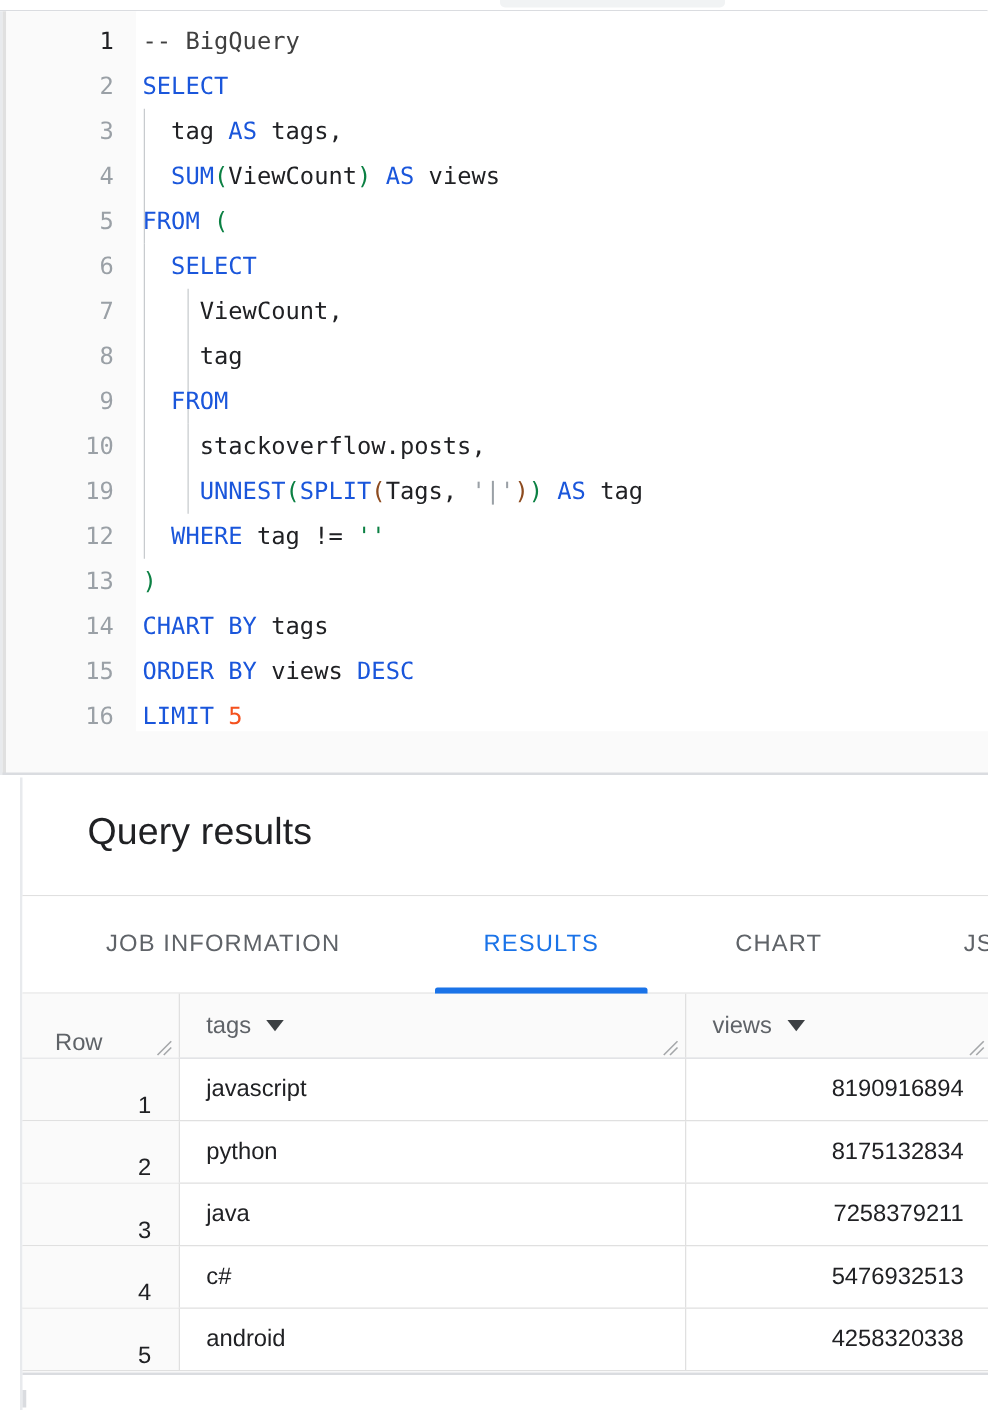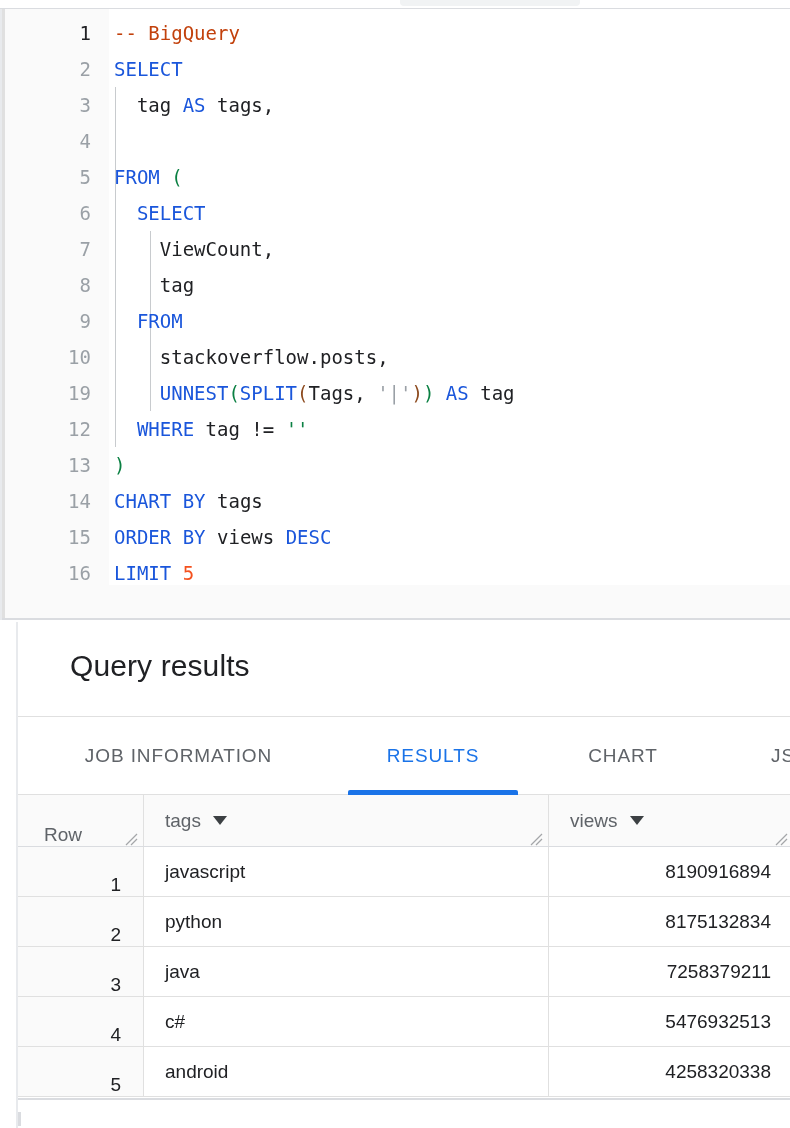--- a/index.html
+++ b/index.html
@@ -69,21 +69,21 @@
     position: absolute; left: 112px; color: #202124;
   }
 
   
   .guide {
     position: absolute; width: 1px; background: #c8cbce;
   }
 
   
   .kw   { color: #1a56db; }
-  .cmt  { color: #c2410c; }
+  .cmt  { color: #404040; }
   .num  { color: #f4511e; }
   .str  { color: #0b8043; }
   .strm { color: #9aa0a6; }
   .p1   { color: #0b8043; }
   .p2   { color: #8d4b1f; }
   .id   { color: #202124; }
 
   
   #results-panel {
     position: absolute; left: 0; top: 622px; width: 790px; height: 506px;
@@ -177,21 +177,21 @@
 
   <div class="guide" style="left:113px; top:78px;  height:108px;"></div>
   <div class="guide" style="left:113px; top:186px; height:252px;"></div>
   <div class="guide" style="left:148px; top:222px; height:108px;"></div>
   <div class="guide" style="left:148px; top:330px; height:72px;"></div>
 
   <div id="code-lines">
       <div class="code-line" style="top: 6px;"><span class="ln active">1</span><span class="code-text"><span class="cmt">-- BigQuery</span></span></div>
       <div class="code-line" style="top: 42px;"><span class="ln">2</span><span class="code-text"><span class="kw">SELECT</span></span></div>
       <div class="code-line" style="top: 78px;"><span class="ln">3</span><span class="code-text">  <span class="id">tag</span> <span class="kw">AS</span> <span class="id">tags</span>,</span></div>
-      <div class="code-line" style="top: 114px;"><span class="ln">4</span></div>
+      <div class="code-line" style="top: 114px;"><span class="ln">4</span><span class="code-text">  <span class="kw">SUM</span><span class="p1">(</span><span class="id">ViewCount</span><span class="p1">)</span> <span class="kw">AS</span> <span class="id">views</span></span></div>
       <div class="code-line" style="top: 150px;"><span class="ln">5</span><span class="code-text"><span class="kw">FROM</span> <span class="p1">(</span></span></div>
       <div class="code-line" style="top: 186px;"><span class="ln">6</span><span class="code-text">  <span class="kw">SELECT</span></span></div>
       <div class="code-line" style="top: 222px;"><span class="ln">7</span><span class="code-text">    <span class="id">ViewCount</span>,</span></div>
       <div class="code-line" style="top: 258px;"><span class="ln">8</span><span class="code-text">    <span class="id">tag</span></span></div>
       <div class="code-line" style="top: 294px;"><span class="ln">9</span><span class="code-text">  <span class="kw">FROM</span></span></div>
       <div class="code-line" style="top: 330px;"><span class="ln">10</span><span class="code-text">    <span class="id">stackoverflow</span>.<span class="id">posts</span>,</span></div>
       <div class="code-line" style="top: 366px;"><span class="ln">19</span><span class="code-text">    <span class="kw">UNNEST</span><span class="p1">(</span><span class="kw">SPLIT</span><span class="p2">(</span><span class="id">Tags</span>, <span class="strm">'|'</span><span class="p2">)</span><span class="p1">)</span> <span class="kw">AS</span> <span class="id">tag</span></span></div>
       <div class="code-line" style="top: 402px;"><span class="ln">12</span><span class="code-text">  <span class="kw">WHERE</span> <span class="id">tag</span> != <span class="str">''</span></span></div>
       <div class="code-line" style="top: 438px;"><span class="ln">13</span><span class="code-text"><span class="p1">)</span></span></div>
       <div class="code-line" style="top: 474px;"><span class="ln">14</span><span class="code-text"><span class="kw">CHART</span> <span class="kw">BY</span> <span class="id">tags</span></span></div>

